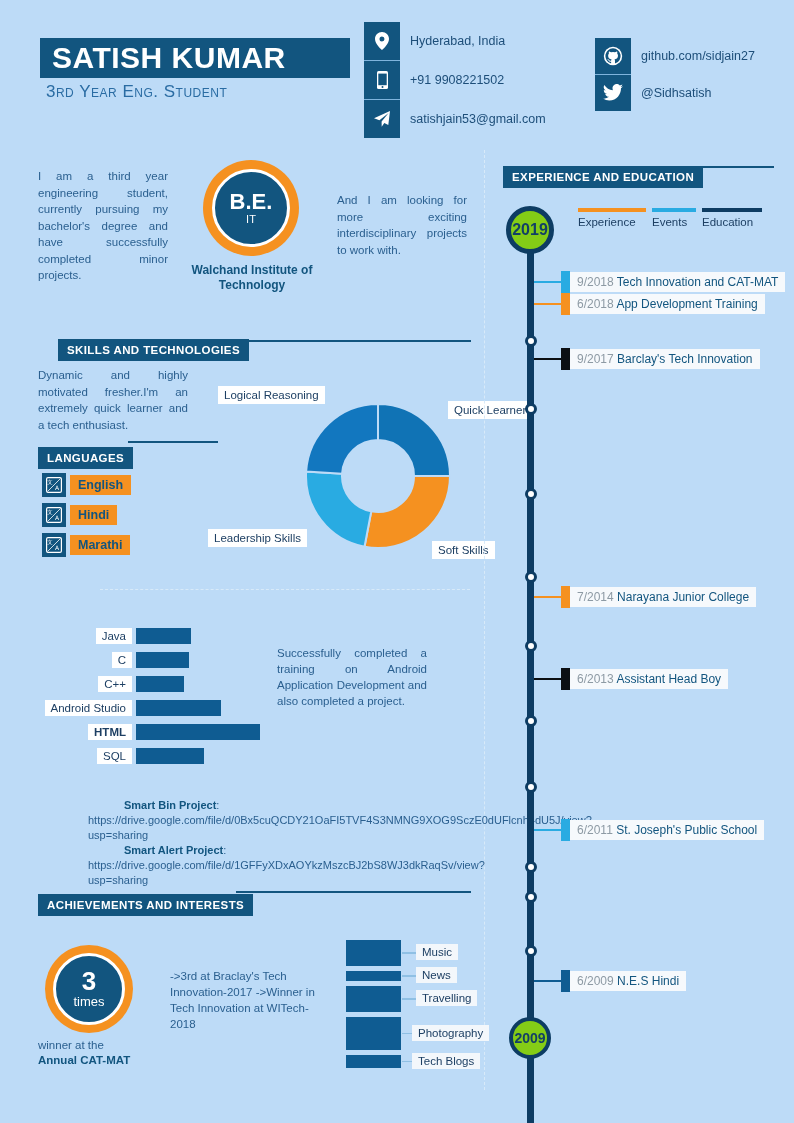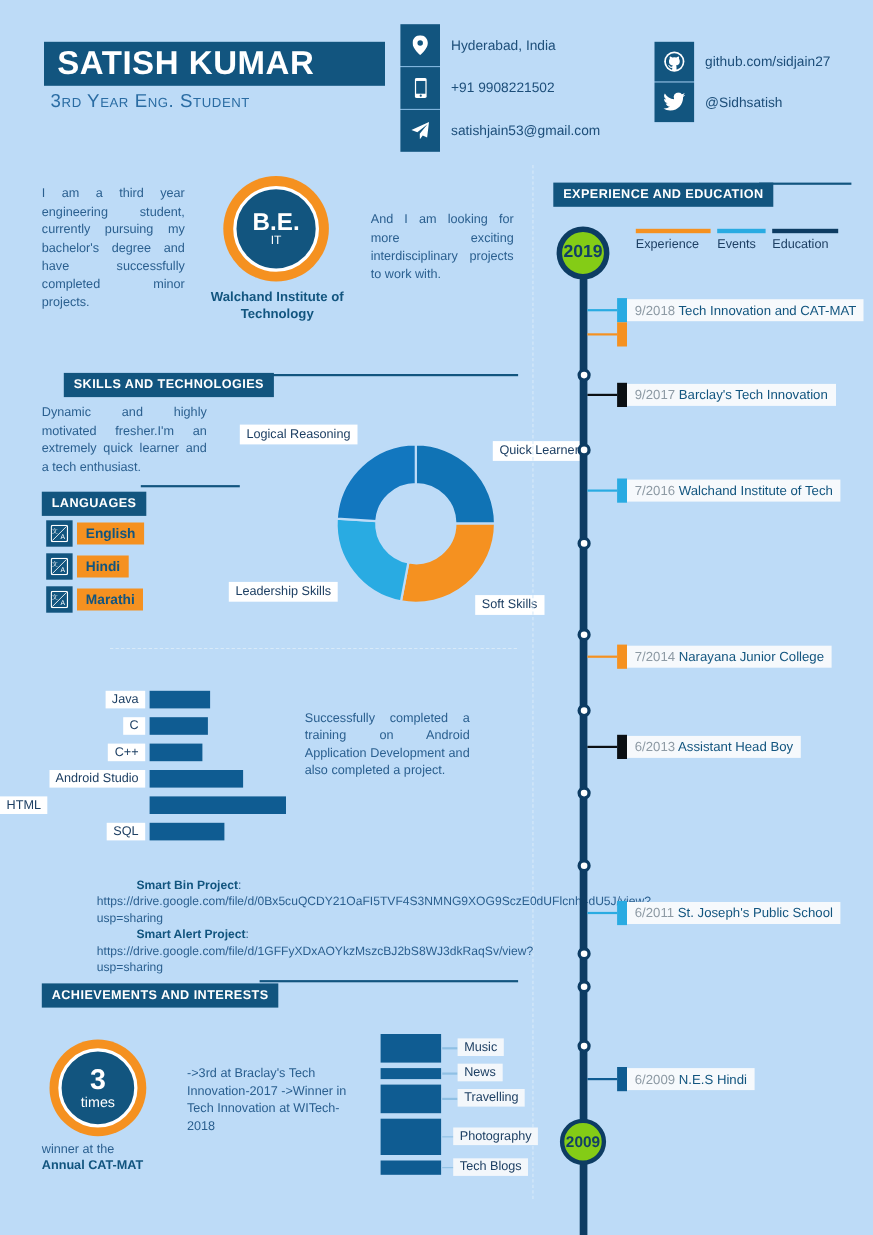--- a/index.html
+++ b/index.html
@@ -312,21 +312,21 @@
         </div>
         <div class="hbar-fill" style="width: 48px; background: rgb(15, 92, 146);"></div>
       </div>
       <div class="hbar-row">
         <div style="width: 132px; display: flex; justify-content: flex-end;">
           <span class="hbar-name">Android Studio</span>
         </div>
         <div class="hbar-fill" style="width: 85px; background: rgb(15, 92, 146);"></div>
       </div>
       <div class="hbar-row">
-        <div style="width: 132px; display: flex; ">
+        <div style="width: 132px; display: flex; justify-content: flex-end; font-weight: bold;">
           <span class="hbar-name">HTML</span>
         </div>
         <div class="hbar-fill" style="width: 124px; background: rgb(15, 92, 146);"></div>
       </div>
       <div class="hbar-row">
         <div style="width: 132px; display: flex; justify-content: flex-end;">
           <span class="hbar-name">SQL</span>
         </div>
         <div class="hbar-fill" style="width: 68px; background: rgb(15, 92, 146);"></div>
       </div>
@@ -411,31 +411,27 @@
       <div class="tl-dot" style="top: 891px;"></div>
       <div class="tl-dot" style="top: 945px;"></div>
       <div class="tl-entry" style="left: 534px; top: 271px;">
         <div class="tl-connector" style="background: rgb(41, 171, 226);"></div>
         <div class="tl-tick" style="background: rgb(41, 171, 226);"></div>
         <div class="tl-text"><span class="tl-date">9/2018</span><span class="tl-title"> Tech Innovation and CAT-MAT</span></div>
       </div>
       <div class="tl-entry" style="left: 534px; top: 293px;">
         <div class="tl-connector" style="background: rgb(245, 145, 32);"></div>
         <div class="tl-tick" style="background: rgb(245, 145, 32);"></div>
+        <div class="tl-text"><span class="tl-date">6/2018</span><span class="tl-title"> App Development Training</span></div>
       </div>
       <div class="tl-entry" style="left: 534px; top: 348px;">
         <div class="tl-connector" style="background: rgb(11, 15, 19);"></div>
         <div class="tl-tick" style="background: rgb(11, 15, 19);"></div>
         <div class="tl-text"><span class="tl-date">9/2017</span><span class="tl-title"> Barclay's Tech Innovation</span></div>
       </div>
-      <div class="tl-entry" style="left: 534px; top: 435px;">
-        <div class="tl-connector" style="background: rgb(41, 171, 226);"></div>
-        <div class="tl-tick" style="background: rgb(41, 171, 226);"></div>
-        <div class="tl-text"><span class="tl-date">7/2016</span><span class="tl-title"> Walchand Institute of Tech</span></div>
-      </div>
       <div class="tl-entry" style="left: 534px; top: 586px;">
         <div class="tl-connector" style="background: rgb(245, 145, 32);"></div>
         <div class="tl-tick" style="background: rgb(245, 145, 32);"></div>
         <div class="tl-text"><span class="tl-date">7/2014</span><span class="tl-title"> Narayana Junior College</span></div>
       </div>
       <div class="tl-entry" style="left: 534px; top: 668px;">
         <div class="tl-connector" style="background: rgb(11, 15, 19);"></div>
         <div class="tl-tick" style="background: rgb(11, 15, 19);"></div>
         <div class="tl-text"><span class="tl-date">6/2013</span><span class="tl-title"> Assistant Head Boy</span></div>
       </div>

